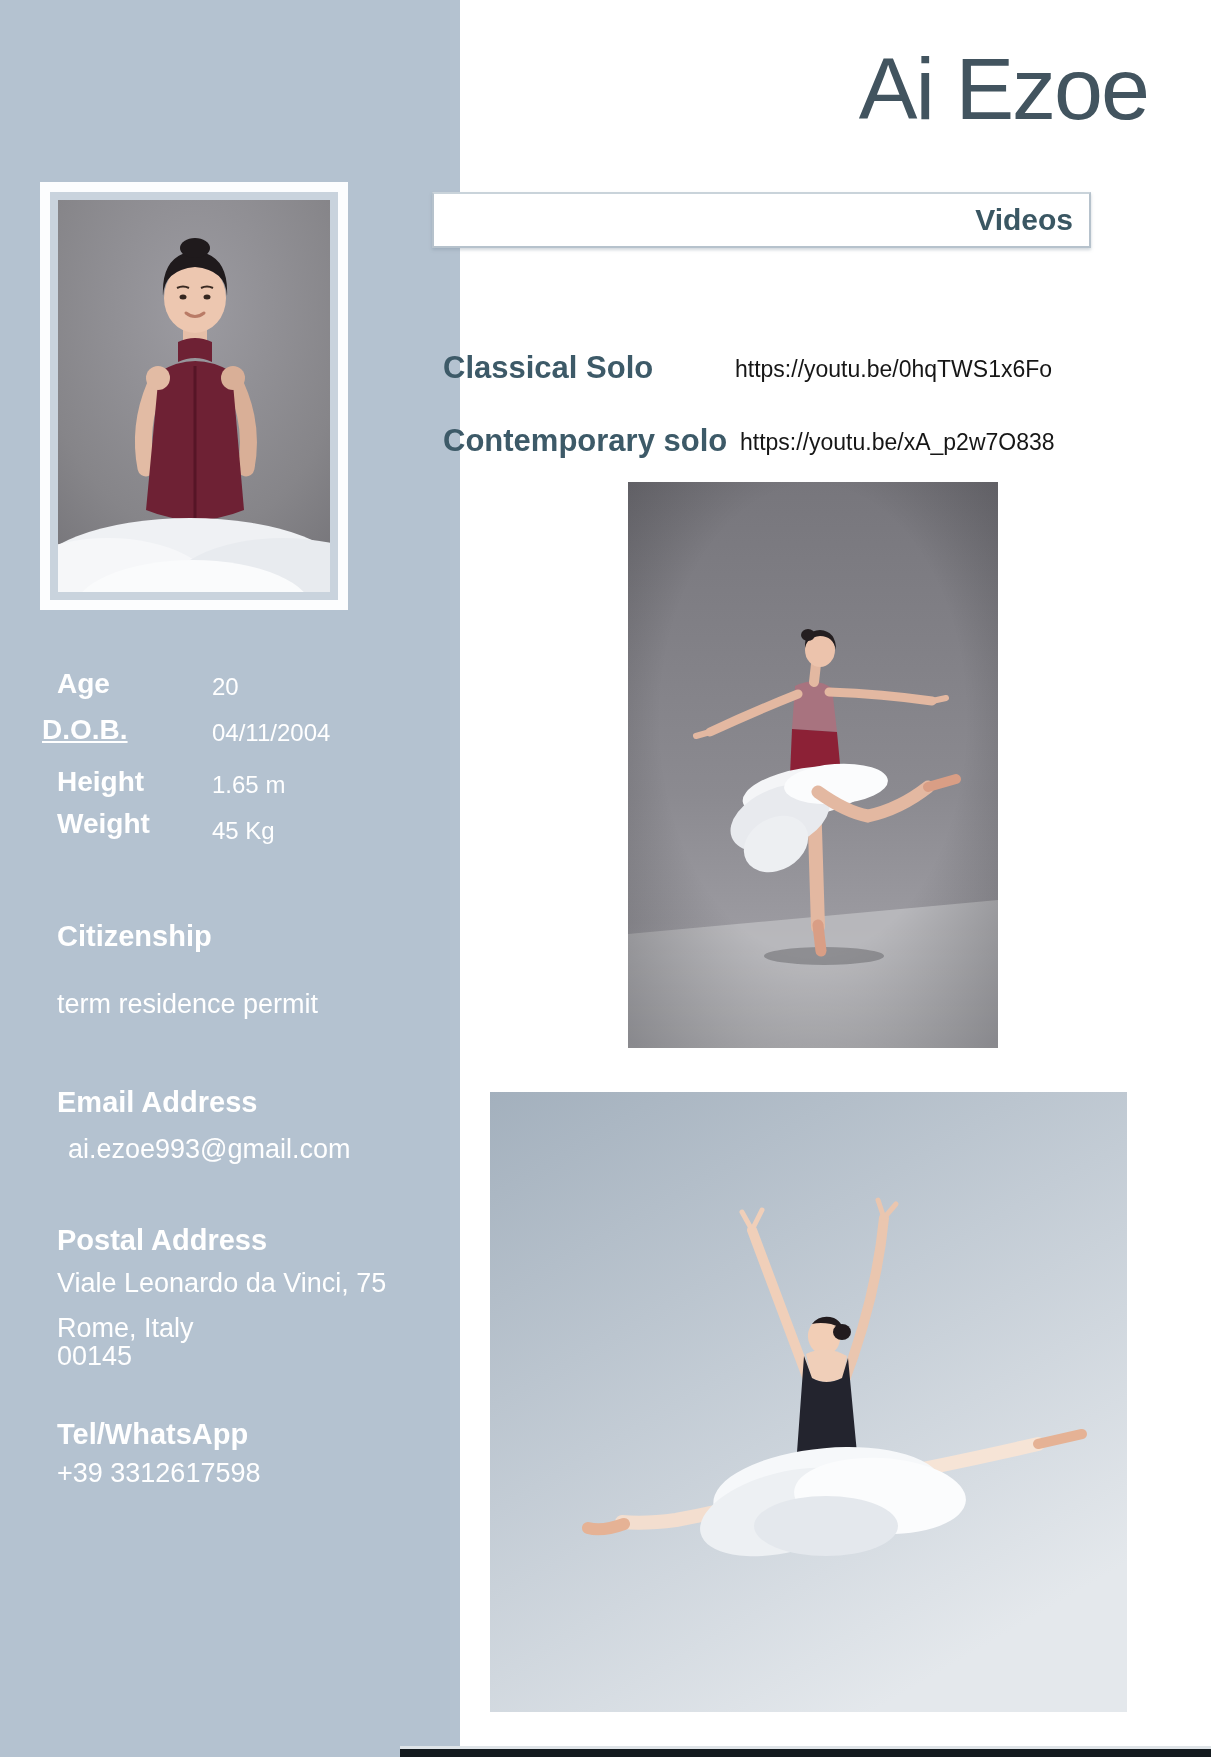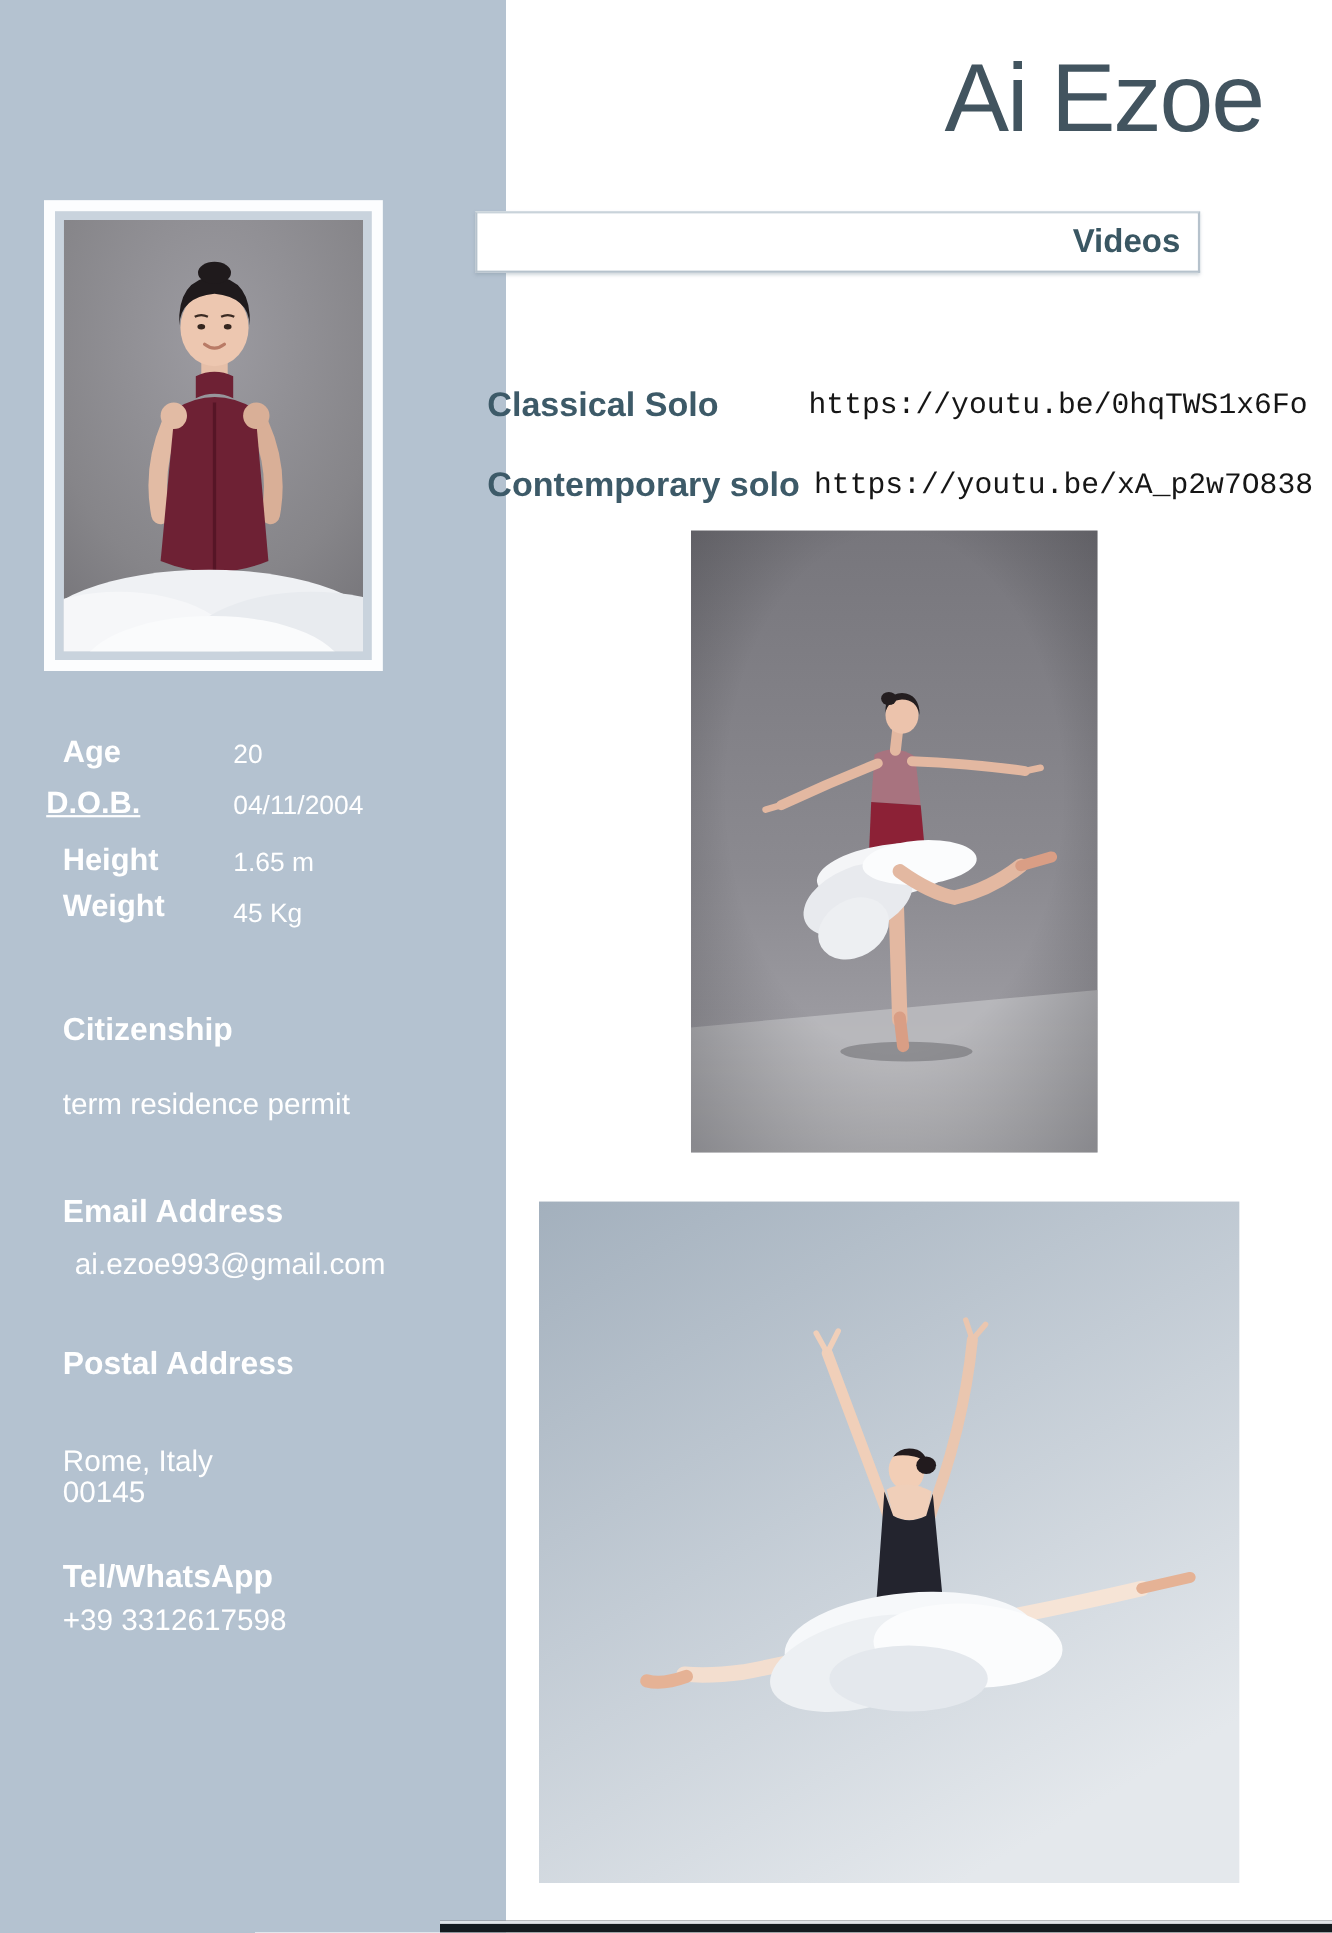--- a/index.html
+++ b/index.html
@@ -14,21 +14,21 @@
   .stat-value{position:absolute;color:#ffffff;font-size:24px;line-height:30px;}
   .side-heading{position:absolute;color:#ffffff;font-weight:bold;font-size:29px;line-height:33px;}
   .side-line{position:absolute;color:#ffffff;font-size:27px;line-height:31px;}
   .page-title{position:absolute;top:45px;right:63px;color:#42545f;font-size:88px;
     line-height:1.0;letter-spacing:-2px;white-space:nowrap;}
   .videos-box{position:absolute;left:432px;top:192px;width:659px;height:56px;background:#ffffff;
     border:2px solid #b6c2cc;border-top-color:#c9d3da;box-shadow:0 2px 3px rgba(120,140,155,0.35);
     text-align:right;padding-right:16px;}
   .videos-box span{color:#3a5763;font-weight:bold;font-size:30px;line-height:52px;}
   .video-label{position:absolute;color:#3d5a68;font-weight:bold;font-size:31px;line-height:36px;white-space:nowrap;}
-  .video-url{position:absolute;color:#161616;font-size:27px;line-height:30px;white-space:nowrap;cursor:pointer;font-family:Liberation Mono, monospace;}
+  .video-url{position:absolute;color:#161616;font-size:23px;line-height:30px;white-space:nowrap;cursor:pointer;}
   .photo{position:absolute;overflow:hidden;}
   .photo svg{display:block;}
   .footer-bar{position:absolute;left:400px;top:1746px;width:811px;height:11px;background:#141b1f;
     border-top:3px solid #dfe4e8;}
 </style>
 </head>
 <body>
 
 <div class="page">
 
@@ -75,20 +75,21 @@
     <div class="stat-label" style="left:57px;top:808px;">Weight</div>
     <div class="stat-value" style="left:212px;top:816px;">45 Kg</div>
 
     <div class="side-heading" style="left:57px;top:920px;">Citizenship</div>
     <div class="side-line" style="left:57px;top:989px;">term residence permit</div>
 
     <div class="side-heading" style="left:57px;top:1086px;">Email Address</div>
     <div class="side-line" style="left:68px;top:1134px;">ai.ezoe993@gmail.com</div>
 
     <div class="side-heading" style="left:57px;top:1224px;">Postal Address</div>
+    <div class="side-line" style="left:57px;top:1268px;">Viale Leonardo da Vinci, 75</div>
     <div class="side-line" style="left:57px;top:1313px;">Rome, Italy</div>
     <div class="side-line" style="left:57px;top:1341px;">00145</div>
 
     <div class="side-heading" style="left:57px;top:1418px;">Tel/WhatsApp</div>
     <div class="side-line" style="left:57px;top:1458px;">+39 3312617598</div>
   </div>
 
   <div>
 
     <div class="page-title">Ai Ezoe</div>

